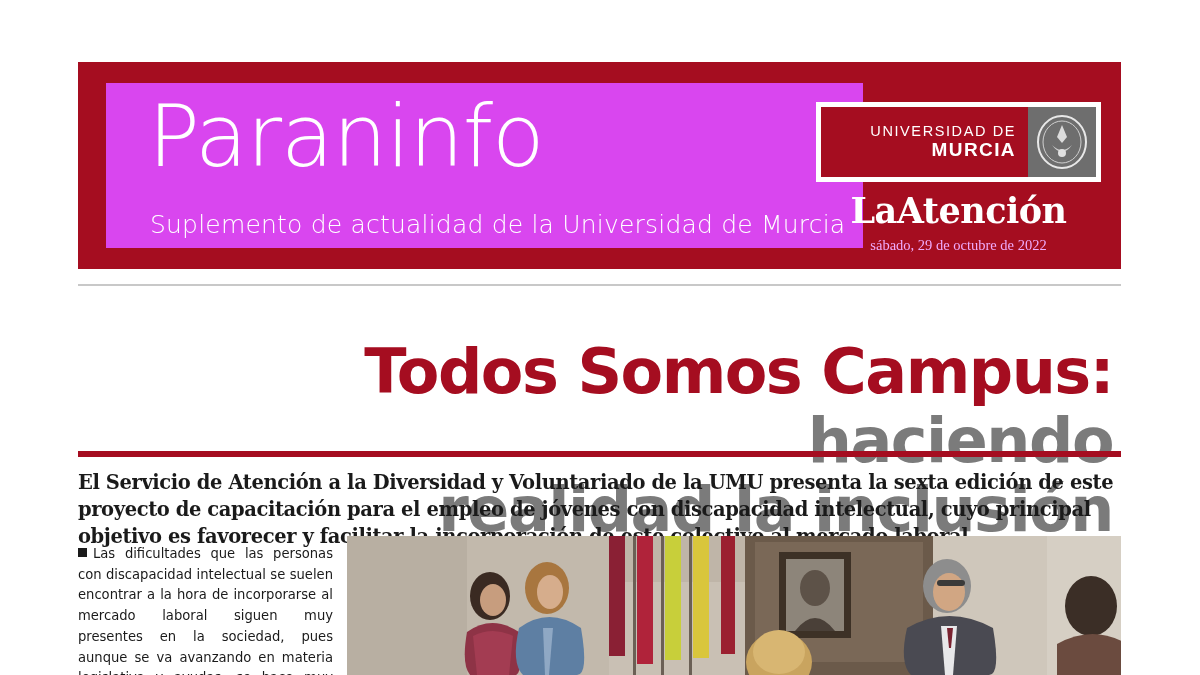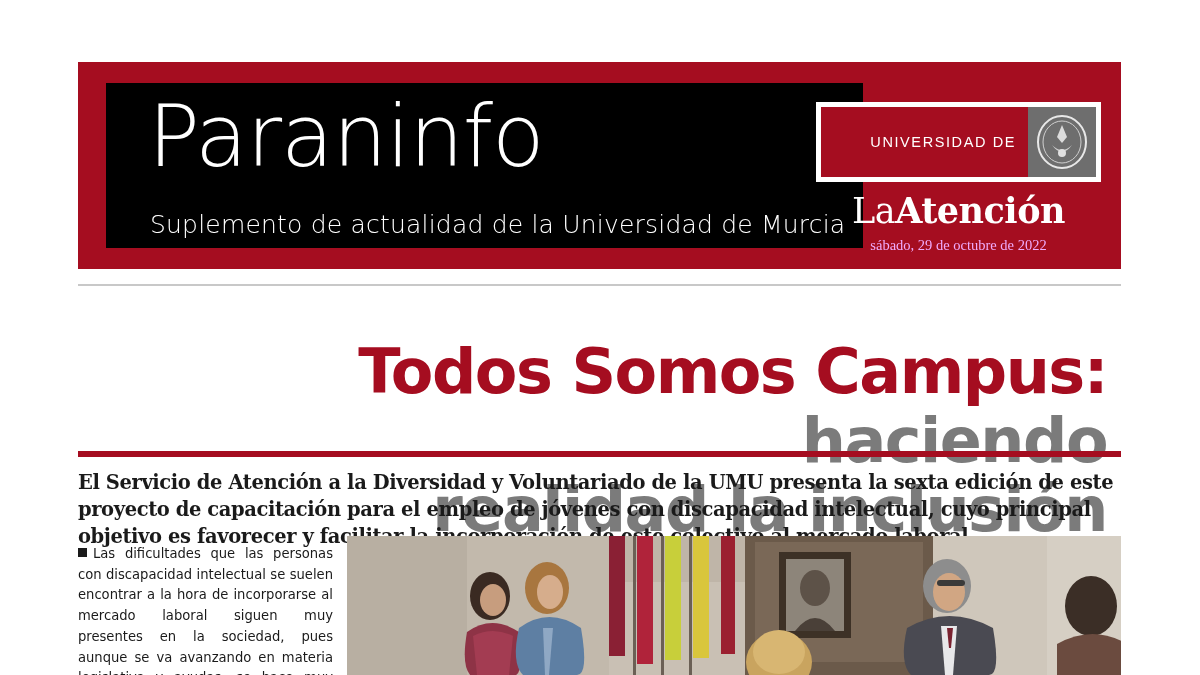--- a/index.html
+++ b/index.html
@@ -28,21 +28,21 @@
     width: 1043px;
     height: 207px;
     background: #a50d20;
   }
   .masthead-grey {
     position: absolute;
     left: 28px;
     top: 21px;
     width: 757px;
     height: 165px;
-    background: #000000;
+    background: #d946ef;
   }
   .masthead-title {
     position: absolute;
     left: 42px;
     top: 8px;
     color: #ffffff;
     font-family: "DejaVu Sans", sans-serif;
     font-size: 86px;
     font-weight: 300;
     letter-spacing: -1px;
@@ -112,21 +112,21 @@
     position: absolute;
     left: 738px;
     top: 128px;
     width: 285px;
     text-align: center;
     color: #ffffff;
     font-family: "DejaVu Serif", serif;
     font-size: 35px;
     letter-spacing: -0.5px;
   }
-  .opinion .la { font-weight: 400; }
+  .opinion .la { font-weight: 700; }
   .opinion .op { font-weight: bold; }
   .opinion-date {
     position: absolute;
     left: 738px;
     top: 175px;
     width: 285px;
     text-align: center;
     color: #f0abfc;
     font-family: "Liberation Serif", serif;
     font-size: 14.5px;
@@ -138,21 +138,21 @@
     left: 78px;
     top: 284px;
     width: 1043px;
     height: 2px;
     background: #c8c8c8;
   }
 
   
   .headline {
     position: absolute;
-    left: 62px;
+    left: 68px;
     top: 295px;
     width: 1045px;
     text-align: right;
     font-family: "DejaVu Sans", sans-serif;
     font-weight: bold;
     font-size: 62px;
     line-height: 1.12;
     letter-spacing: -1.5px;
     color: #7b7b7b;
   }
@@ -226,20 +226,21 @@
 
     <div class="masthead-grey">
       <div class="masthead-title">Paraninfo</div>
       <div class="masthead-sub">Suplemento de actualidad de la Universidad de Murcia</div>
     </div>
 
     <div class="umu-logo">
       <div class="umu-inner">
         <div class="umu-text">
           <div class="l1">UNIVERSIDAD DE</div>
+          <div class="l2">MURCIA</div>
         </div>
         <div class="umu-seal">
           <svg width="56" height="58" viewBox="0 0 56 58" aria-hidden="true">
             <ellipse cx="28" cy="29" rx="24" ry="26" fill="none" stroke="#e8e8e8" stroke-width="2"></ellipse>
             <ellipse cx="28" cy="29" rx="19" ry="21" fill="none" stroke="#d0d0d0" stroke-width="1"></ellipse>
             <path d="M28 12 L33 24 L28 30 L23 24 Z" fill="#dcdcdc"></path>
             <path d="M18 32 q10 10 20 0 q-10 14 -20 0 Z" fill="#cfcfcf"></path>
             <circle cx="28" cy="40" r="4" fill="#e0e0e0"></circle>
           </svg>
         </div>

